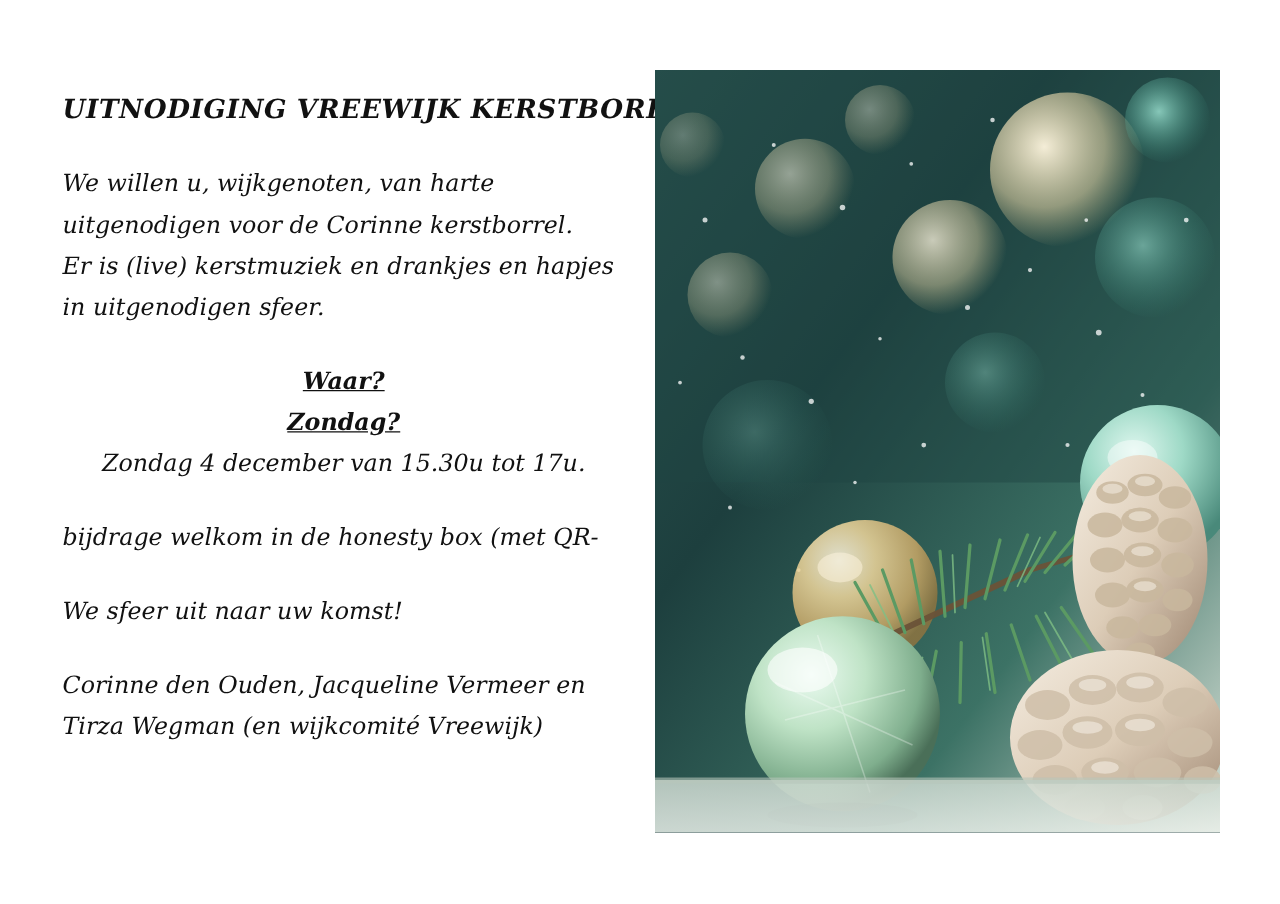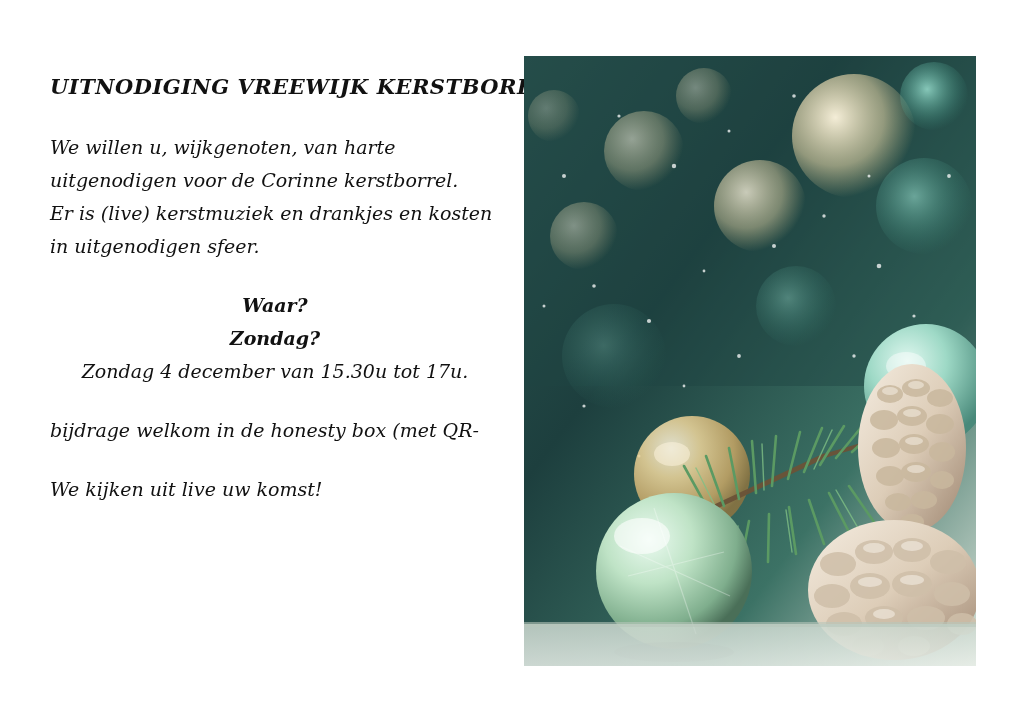--- a/index.html
+++ b/index.html
@@ -47,20 +47,21 @@
   }
   .para .line { display: block; }
 
   .block-center {
     text-align: center;
     margin: 0 0 26px 0;
   }
   .block-center .line { display: block; }
   .label-bold {
     font-weight: bold;
+    text-decoration: underline;
   }
 
   .para-last { margin-bottom: 0; }
 
   
   .photo {
     position: absolute;
     left: 524px;
     top: 56px;
     width: 452px;
@@ -75,38 +76,42 @@
 
 <div class="page">
 
   <div class="invitation-text">
 
     <div class="title">UITNODIGING VREEWIJK KERSTBORREL</div>
 
     <div class="para">
       <span class="line">We willen u, wijkgenoten, van harte</span>
       <span class="line">uitgenodigen voor de Corinne kerstborrel.</span>
-      <span class="line">Er is (live) kerstmuziek en drankjes en kosten</span>
+      <span class="line">Er is (live) kerstmuziek en drankjes en hapjes</span>
       <span class="line">in uitgenodigen sfeer.</span>
     </div>
 
     <div class="block-center">
       <span class="line label-bold">Waar?</span>
       <span class="line label-bold">Zondag?</span>
       <span class="line">Zondag 4 december van 15.30u tot 17u.</span>
     </div>
 
     <div class="para">
       <span class="line">bijdrage welkom in de honesty box (met QR-</span>
     </div>
 
     <div class="para">
-      <span class="line">We kijken uit live uw komst!</span>
-    </div>
-
+      <span class="line">We sfeer uit naar uw komst!</span>
+    </div>
+
+    <div class="para para-last">
+      <span class="line">Corinne den Ouden, Jacqueline Vermeer en</span>
+      <span class="line">Tirza Wegman (en wijkcomité Vreewijk)</span>
+    </div>
 
   </div>
 
   <div class="photo">
     <svg width="452" height="610" viewBox="0 0 452 610" xmlns="http://www.w3.org/2000/svg" aria-hidden="true">
       <defs>
         <linearGradient id="bg" x1="0" y1="0" x2="1" y2="1">
           <stop offset="0%" stop-color="#2a5450"></stop>
           <stop offset="35%" stop-color="#1d3f3e"></stop>
           <stop offset="70%" stop-color="#3c7265"></stop>

